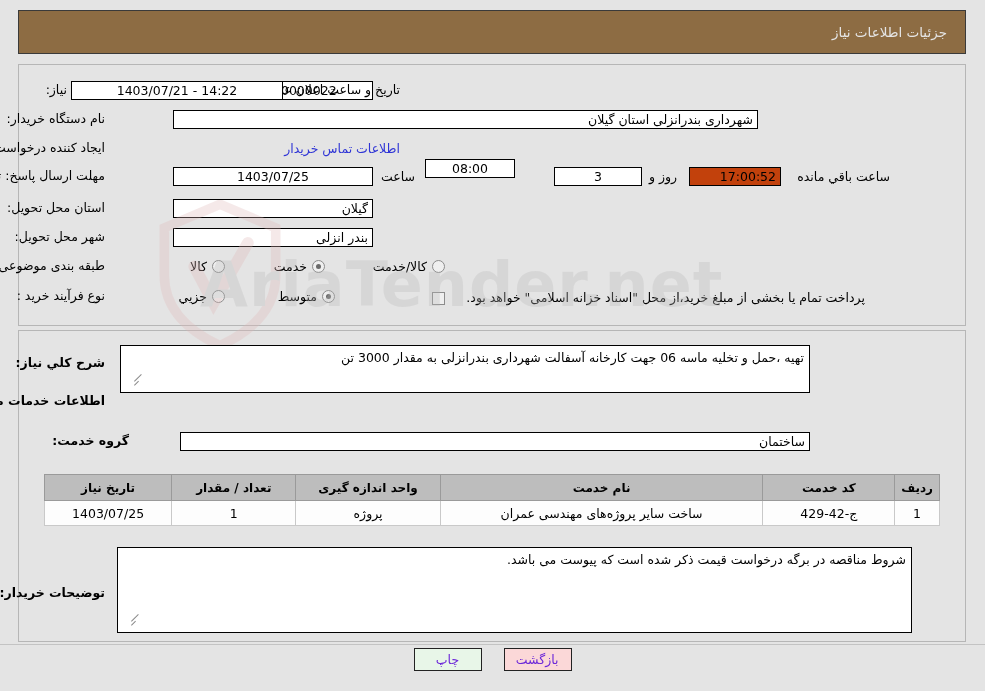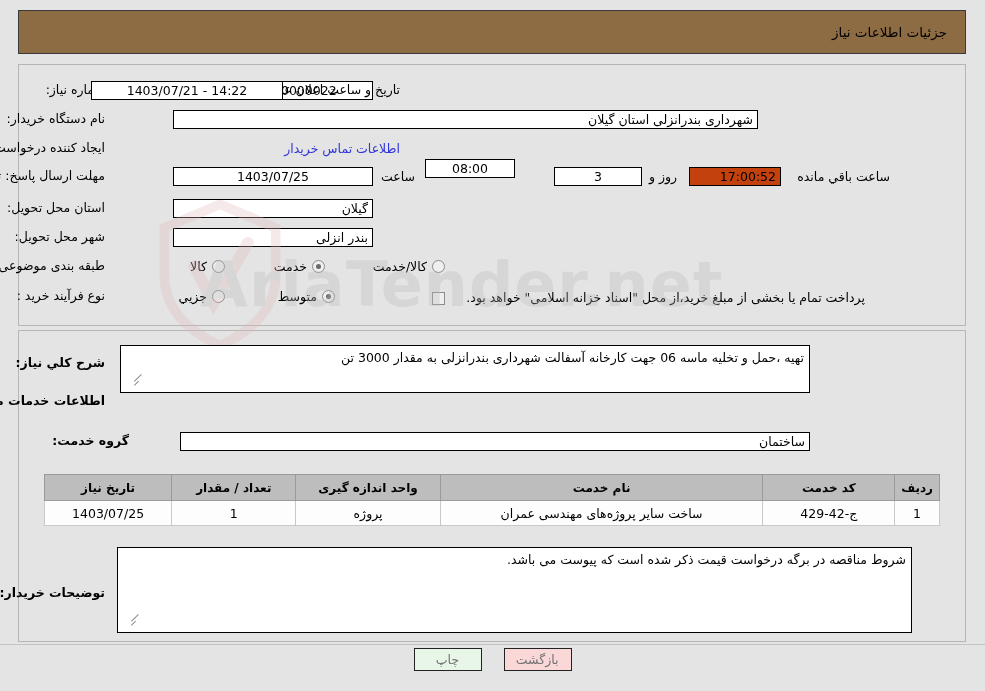--- a/index.html
+++ b/index.html
@@ -39,21 +39,21 @@
     width: 130px; height: 150px;
   }
 
   
   .titlebar {
     position: absolute;
     left: 18px; top: 10px;
     width: 948px; height: 44px;
     background: #8d6c43;
     border: 1px solid #3a3a3a;
-    color: #000000;
+    color: #e5e5e5;
     display: flex;
     align-items: center;
     justify-content: flex-start;
     padding-left: 0; padding-right: 18px;
     font-size: 13.5px;
     z-index: 10;
   }
 
   
   .panel {
@@ -190,21 +190,21 @@
     gap: 22px;
     z-index: 12;
   }
   .btn {
     border: 1px solid #222;
     font-size: 12.5px;
     padding: 3px 12px;
     width: 68px;
     text-align: center;
     cursor: pointer;
-    color: #737373;
+    color: #6d28d9;
   }
   .btn-print { background: #e8f6e8; }
   .btn-back  { background: #fbd8d8; }
 
   .divider {
     position: absolute;
     left: 0; top: 644px; width: 985px;
     border-top: 1px solid #c3c3c3;
   }
 </style>
@@ -220,21 +220,21 @@
   <div class="panel panel-top"></div>
 
   <div class="rowline" style="right:880px; top:82px;">
     <span class="lbl">شماره نیاز:</span>
   </div>
   <div class="fld" style="position:absolute; right:612px; top:81px; width:200px;">1103005230000022</div>
 
   <div class="rowline" style="right:585px; top:82px;">
     <span class="lbl">تاریخ و ساعت اعلان عمومی:</span>
   </div>
-  <div class="fld" style="position:absolute; right:702px; top:81px; width:192px;">14:22 - 1403/07/21</div>
+  <div class="fld" style="position:absolute; right:702px; top:81px; width:212px;">14:22 - 1403/07/21</div>
 
   <div class="rowline" style="right:880px; top:111px;">
     <span class="lbl">نام دستگاه خریدار:</span>
   </div>
   <div class="fld fld-right" style="position:absolute; right:227px; top:110px; width:585px;">شهرداری بندرانزلی استان گیلان</div>
 
   <div class="rowline" style="right:880px; top:140px;">
     <span class="lbl">ایجاد کننده درخواست:</span>
   </div>
   <a class="link" style="position:absolute; right:585px; top:141px;">اطلاعات تماس خریدار</a>

